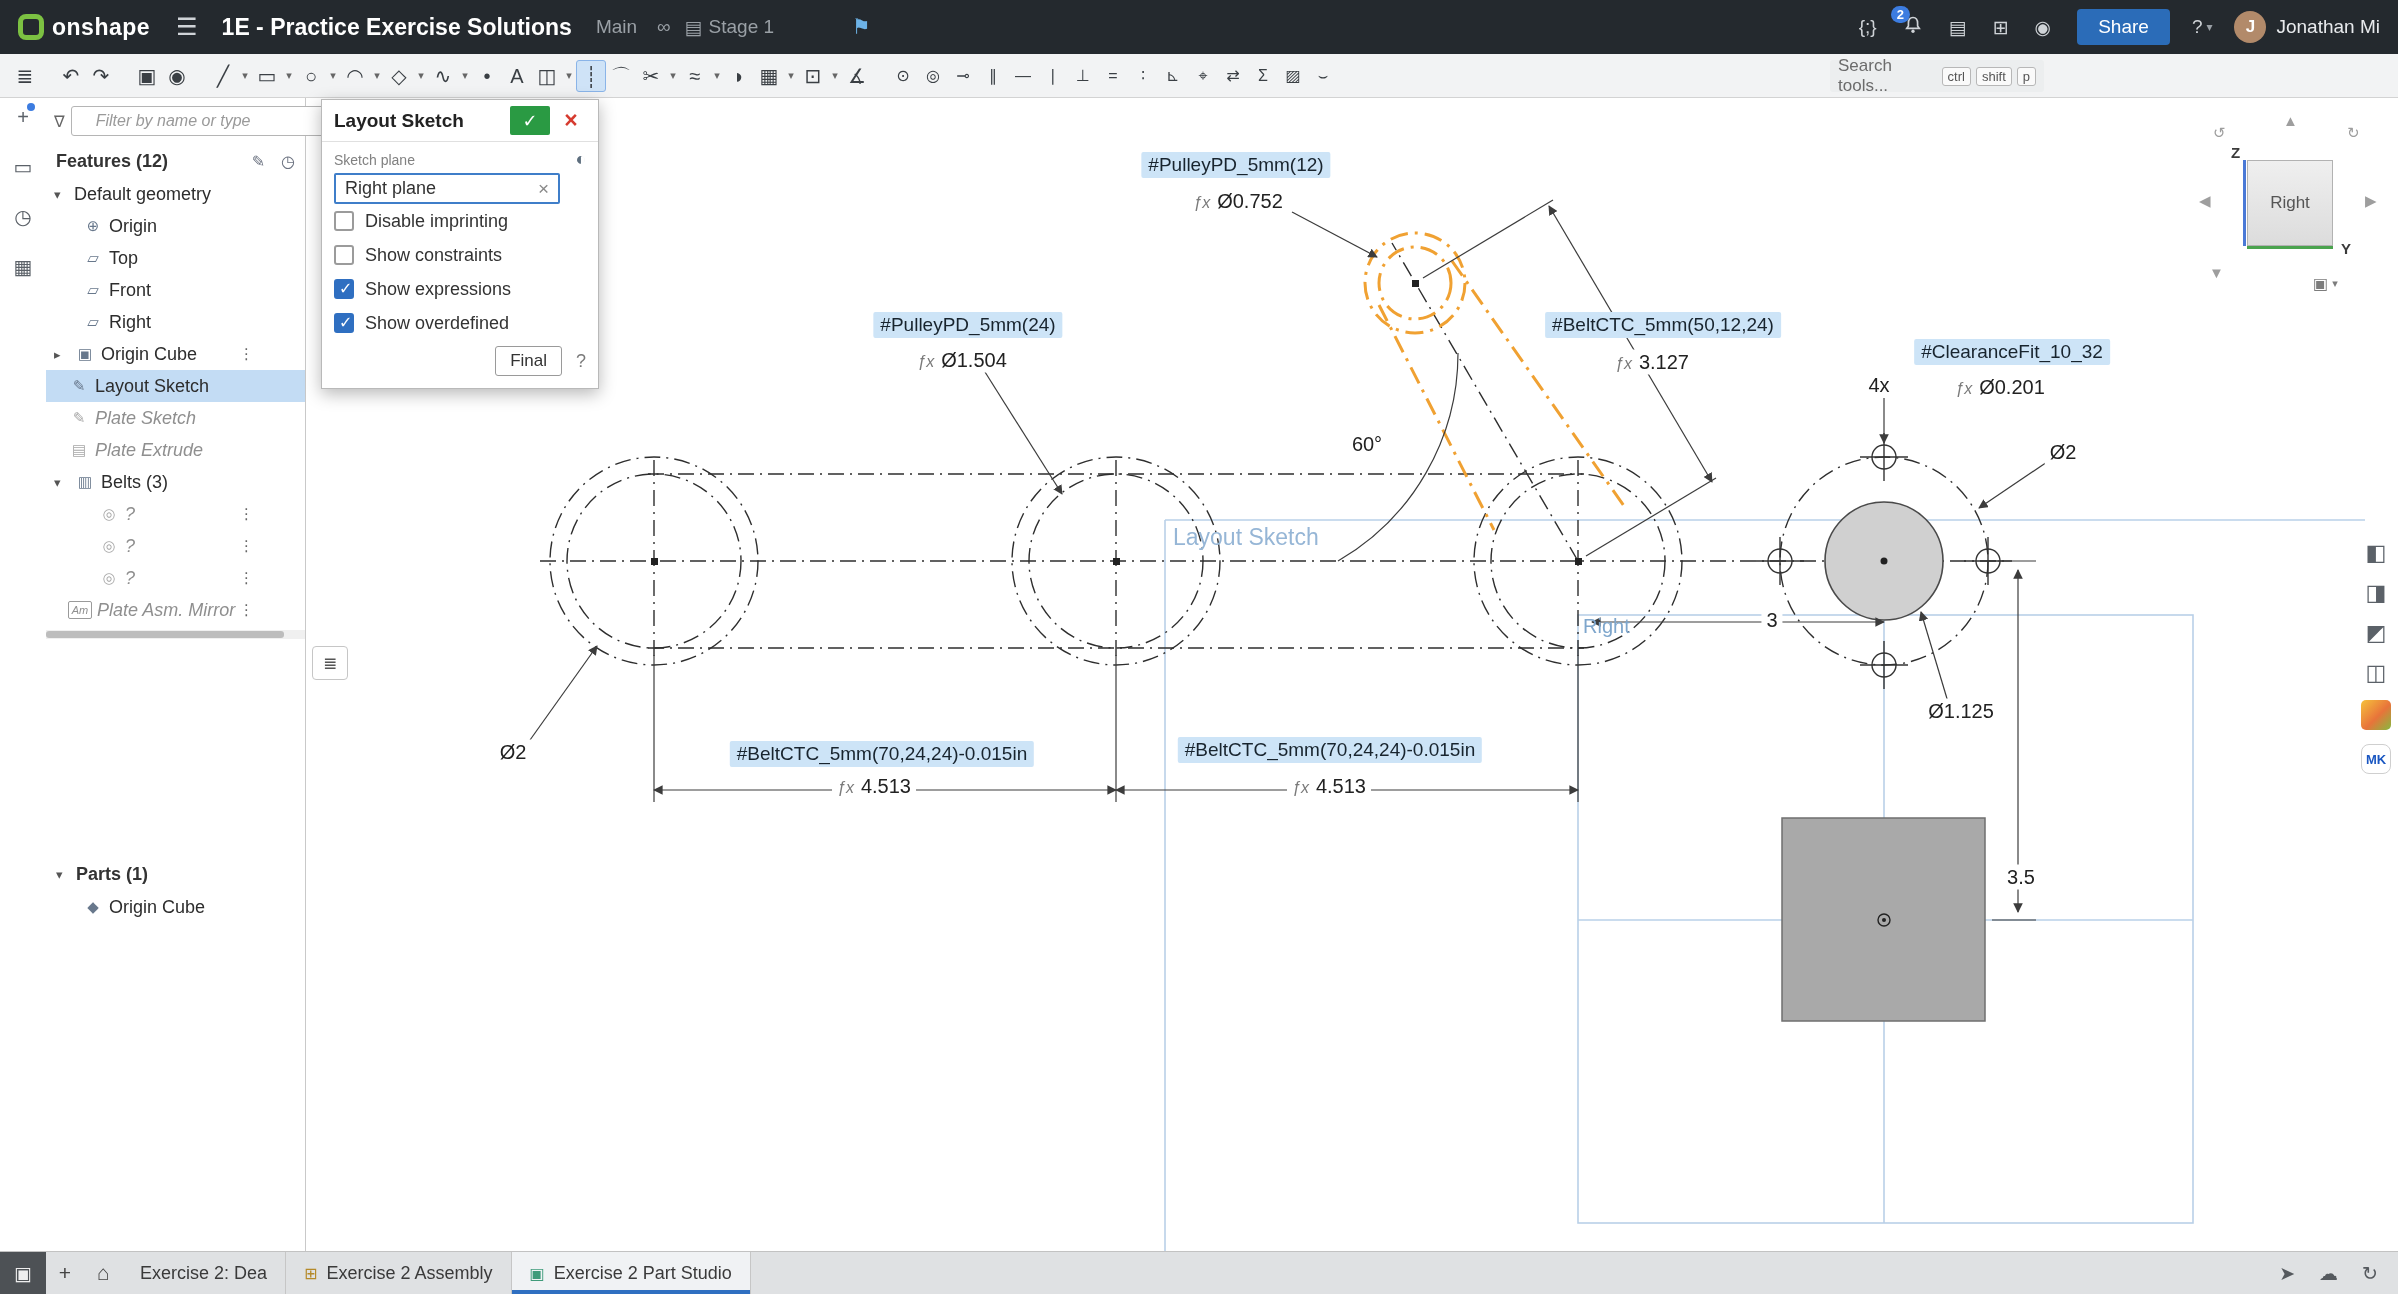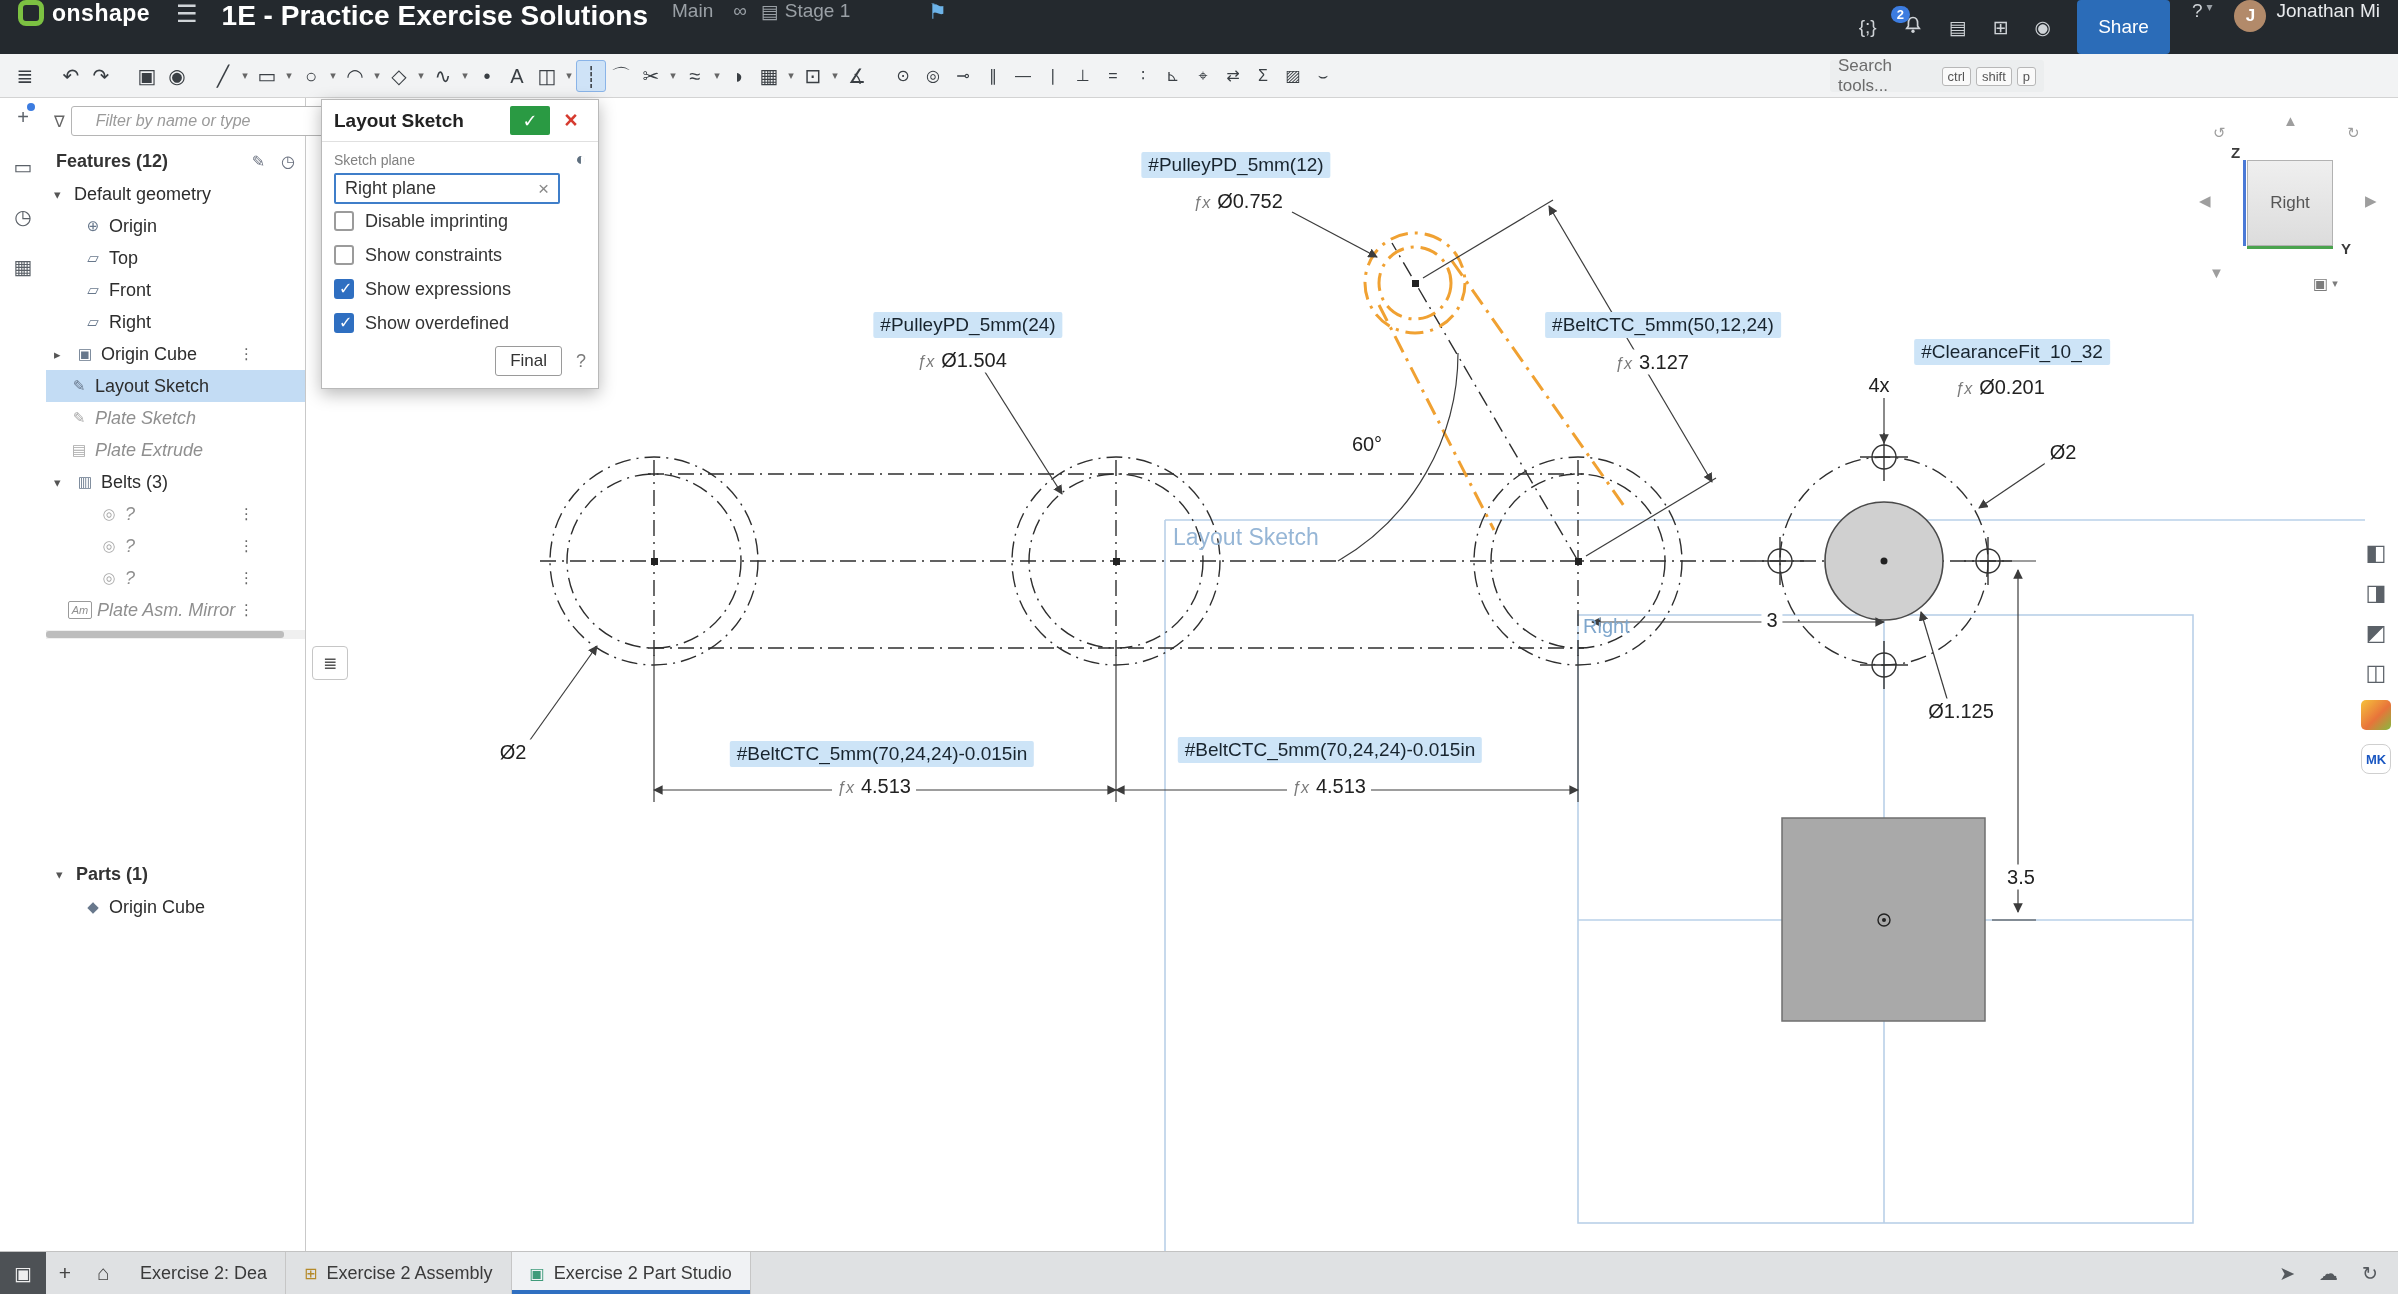--- a/index.html
+++ b/index.html
@@ -1,24 +1,24 @@
 <!DOCTYPE html>
 <html><head>
 <meta charset="utf-8">
 <style>
 *{box-sizing:border-box;margin:0;padding:0}
 html,body{width:2398px;height:1294px}
 body{position:relative;font-family:"Liberation Sans","DejaVu Sans",sans-serif;background:#fff;overflow:hidden}
 
 
-#topbar{position:absolute;top:0;left:0;right:0;height:54px;background:#24292e;color:#e8eaed;display:flex;padding:0 18px;z-index:40}
+#topbar{position:absolute;top:0;left:0;right:0;height:54px;background:#24292e;color:#e8eaed;display:flex;align-items:center;padding:0 18px;z-index:40}
 .logomark{width:26px;height:26px;border:5px solid #7cc142;border-radius:8px}
 .logotext{font-size:23px;font-weight:700;color:#fff;margin-left:8px;letter-spacing:.5px}
 .hamb{font-size:24px;color:#cfd3d7;margin-left:26px}
-.doctitle{font-size:28px;font-weight:700;color:#fff;margin-left:24px;white-space:nowrap}
+.doctitle{font-size:23px;font-weight:700;color:#fff;margin-left:24px;white-space:nowrap}
 .subtle{font-size:19px;color:#9aa0a6}
 .tbico{font-size:19px;color:#9aa0a6}
 .flagico{color:#6db3e8;font-size:21px}
 .badge{position:absolute;top:-8px;left:-12px;background:#3c7ce0;color:#fff;font-size:13px;border-radius:9px;padding:1px 6px;font-weight:700}
 .sharebtn{background:#2b6cb8;color:#fff;font-size:19px;border:0;border-radius:4px;padding:7px 21px;margin-left:26px}
 .avatar{width:32px;height:32px;border-radius:50%;background:#b28a6a;color:#fff;display:flex;align-items:center;justify-content:center;font-size:17px;font-weight:700;margin-left:22px}
 .username{font-size:19px;color:#e8eaed;margin-left:10px;white-space:nowrap}
 
 
 #toolbar{position:absolute;top:54px;left:0;right:0;height:44px;background:#f2f3f4;border-bottom:1px solid #d3d3d3;display:flex;align-items:center;padding:0 10px;z-index:35}

